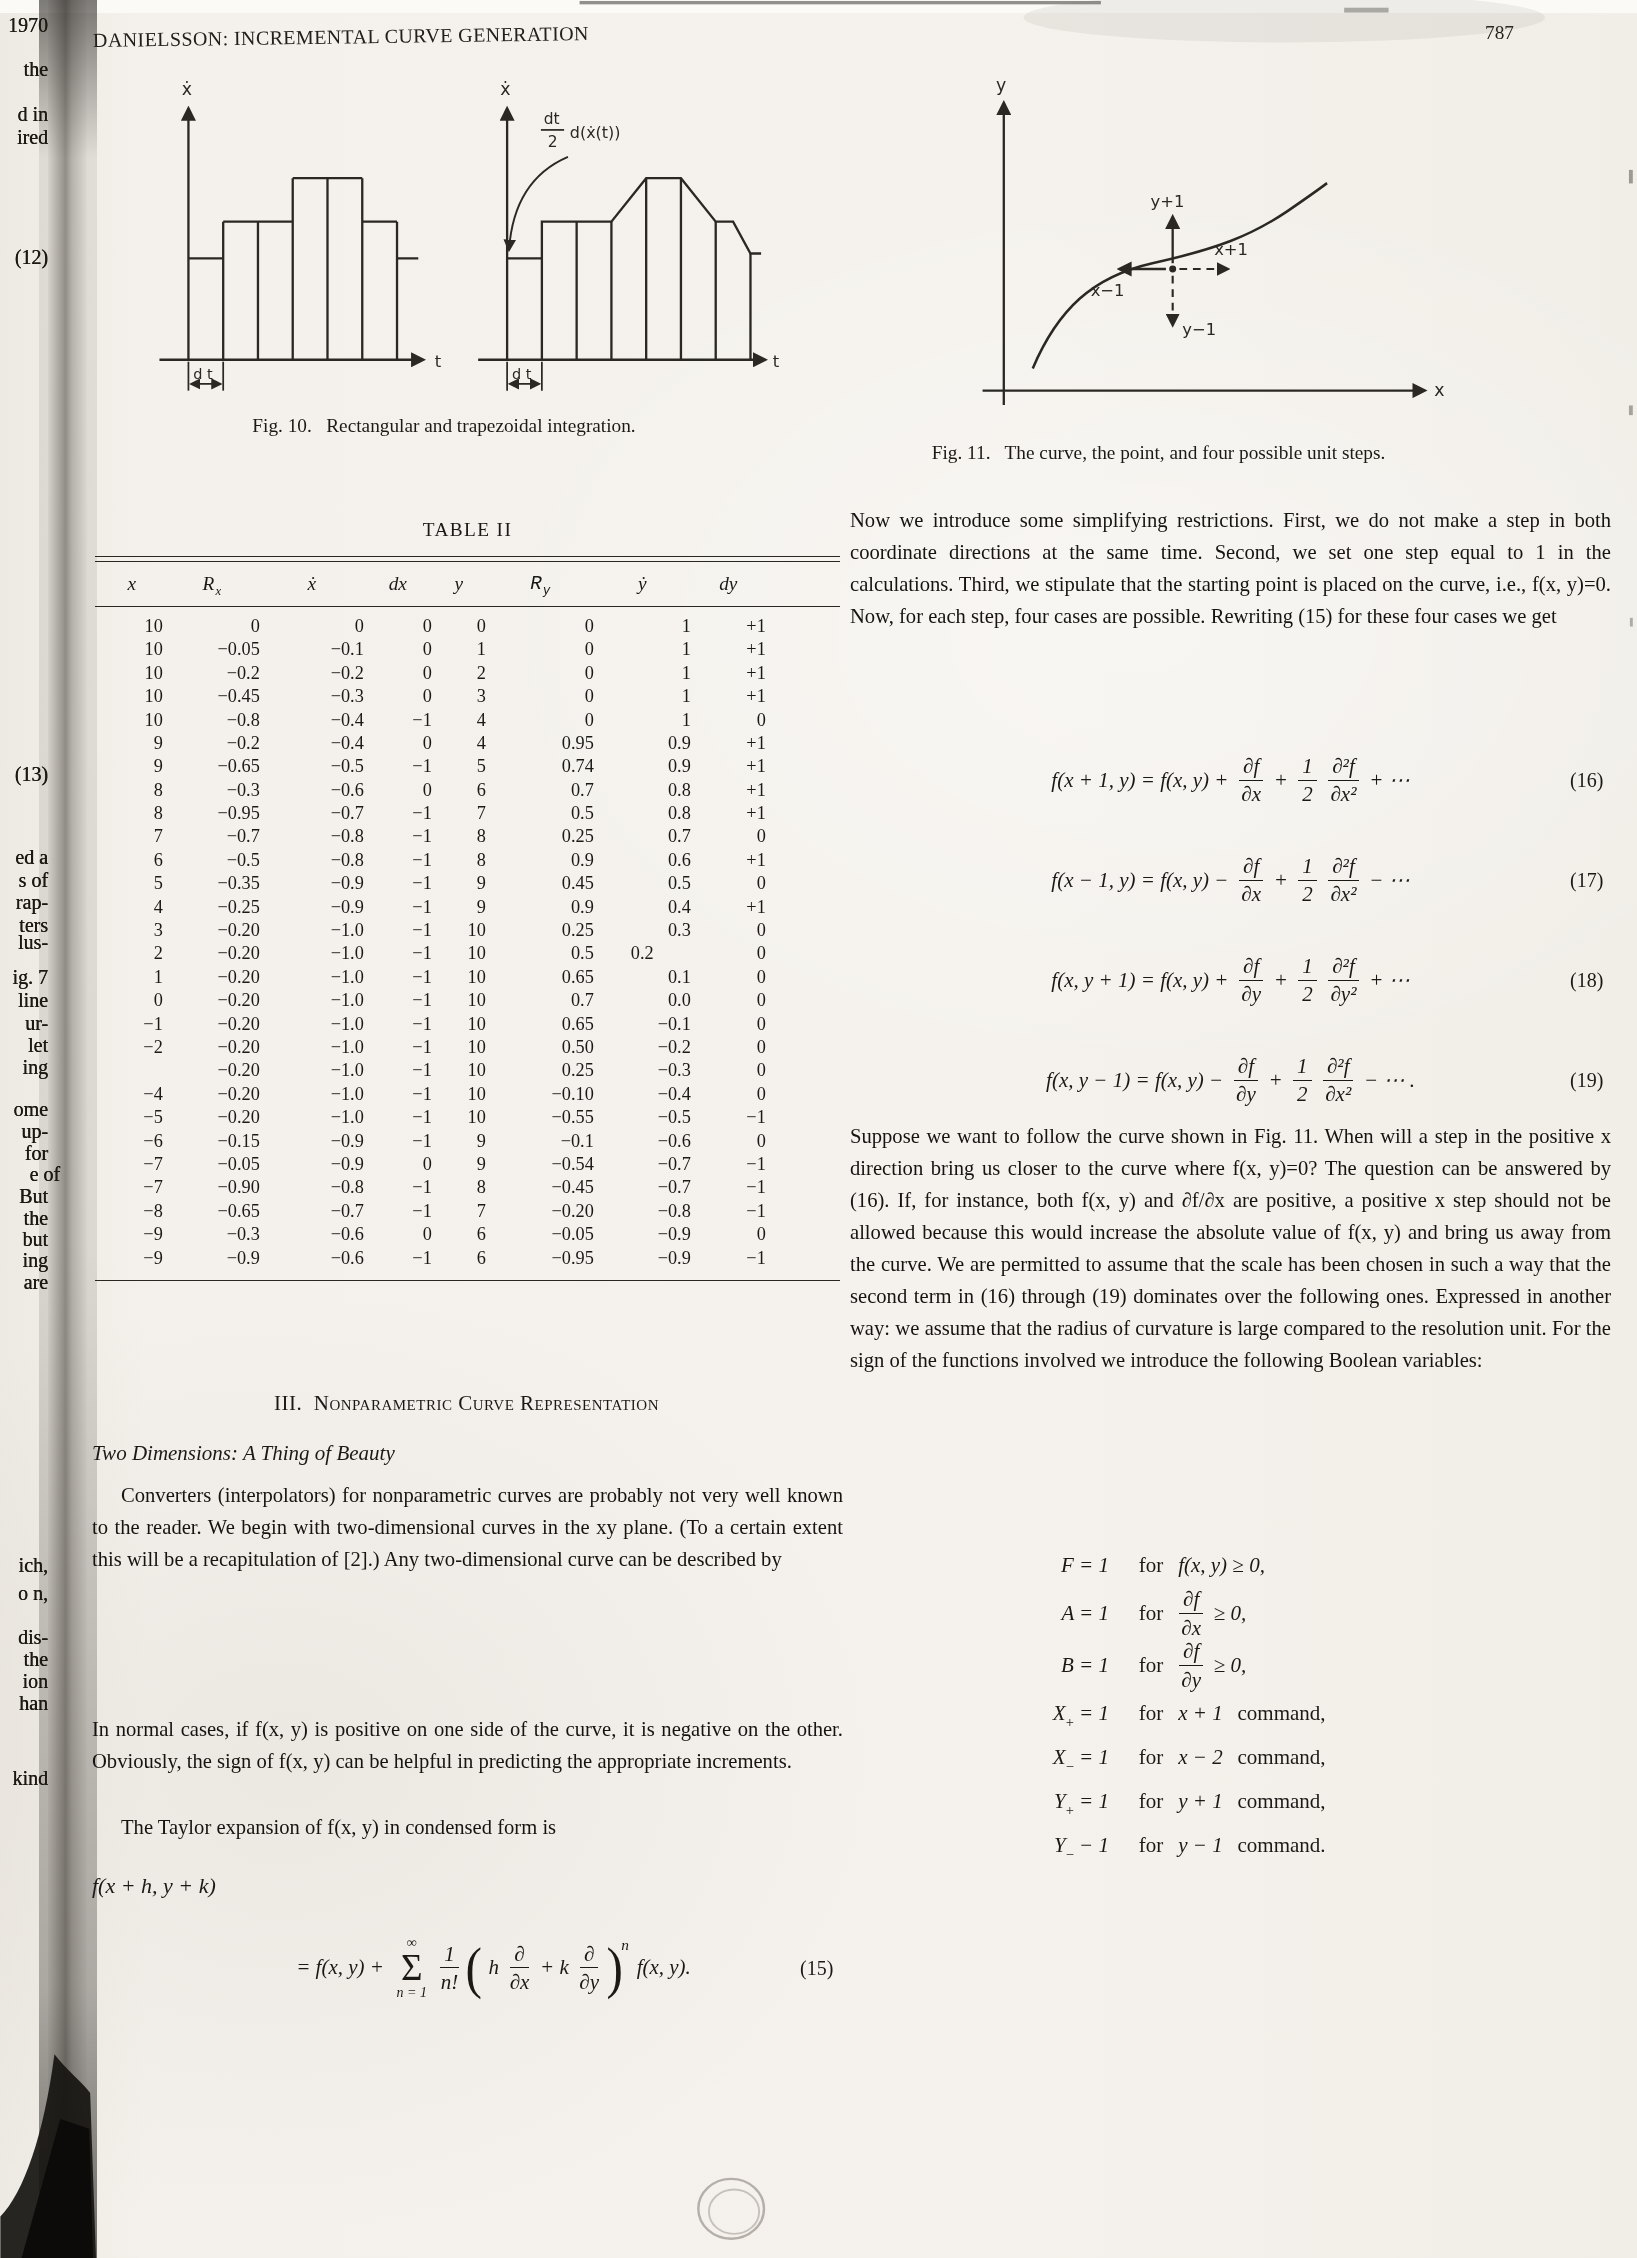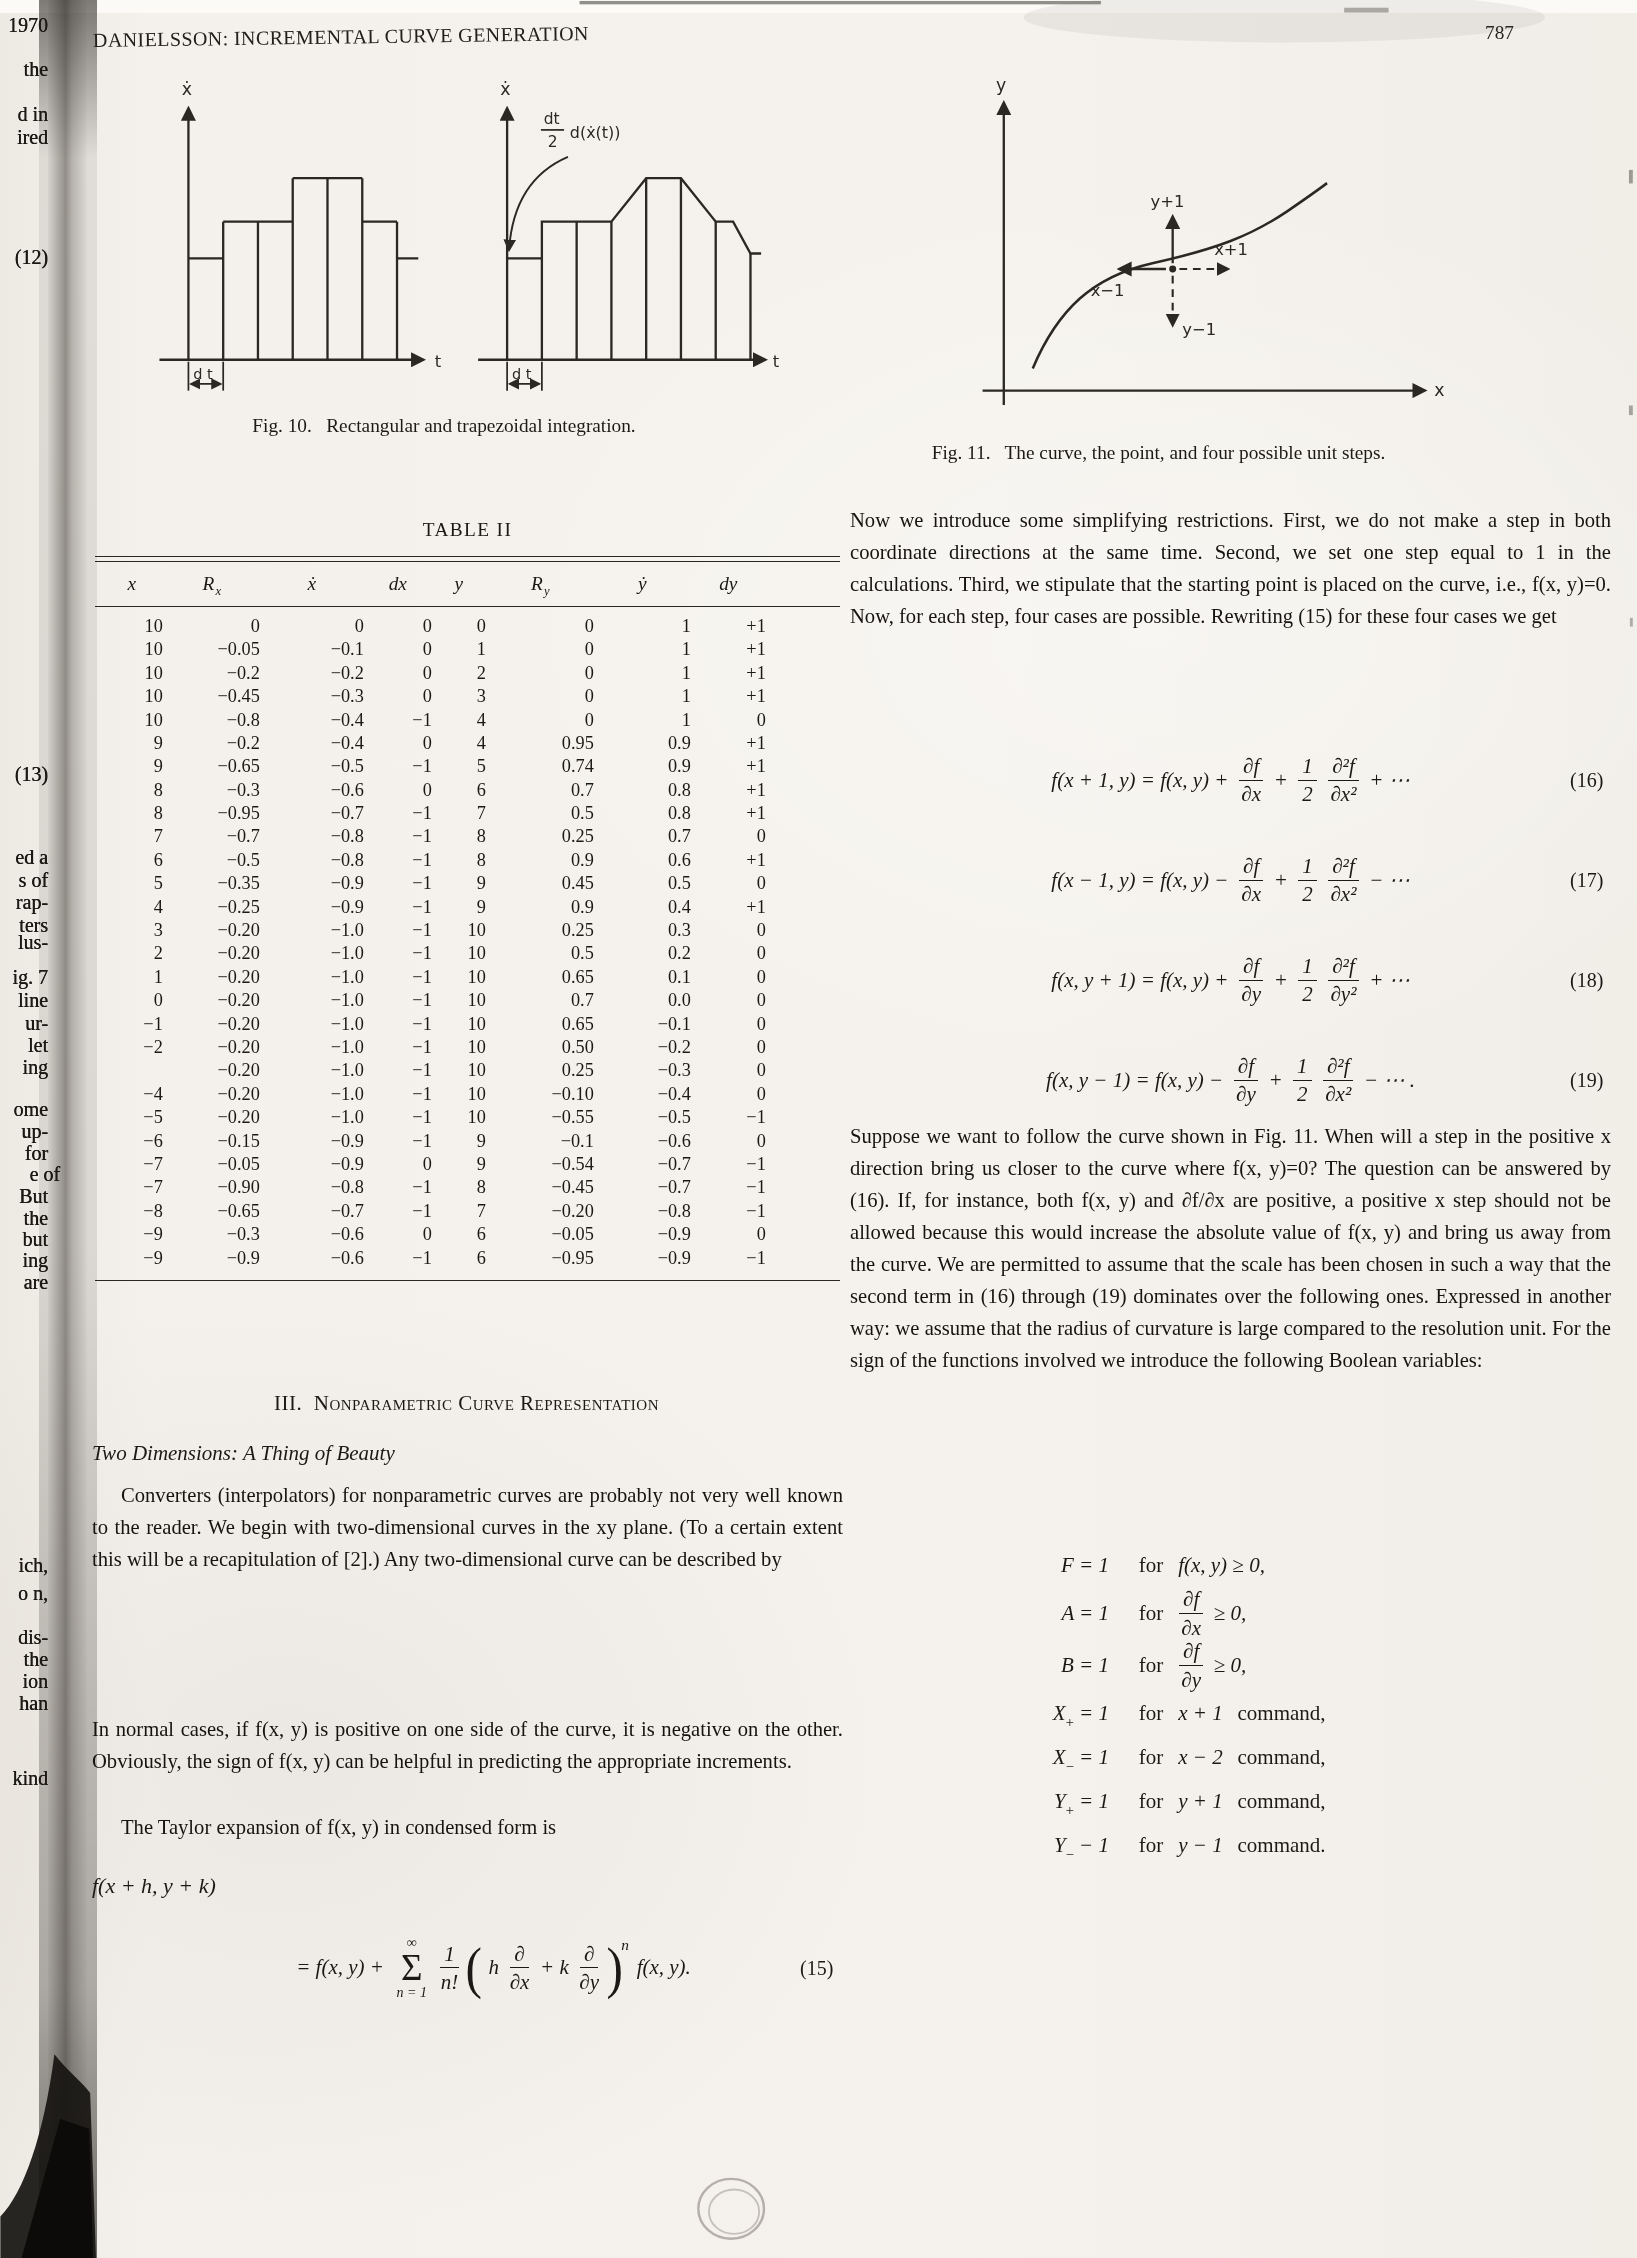--- a/index.html
+++ b/index.html
@@ -192,21 +192,21 @@
 
   <div id="table2">
     <div class="t2-title">TABLE II</div>
     <div class="t2-dblrule"></div>
     <div class="t2-head" id="t2-head">
         <div class="t2-hcell" style="width: 62px;"><span>x</span></div>
         <div class="t2-hcell" style="width: 97px;"><span>R</span><span class="hsub">x</span></div>
         <div class="t2-hcell" style="width: 104px;"><span>ẋ</span></div>
         <div class="t2-hcell" style="width: 68px;"><span>dx</span></div>
         <div class="t2-hcell" style="width: 54px;"><span>y</span></div>
-        <div class="t2-hcell" style="width: 108px;"><span>R</span><span class="hsub">y</span></div>
+        <div class="t2-hcell" style="width: 108px; font-family: Liberation Mono, monospace;"><span>R</span><span class="hsub">y</span></div>
         <div class="t2-hcell" style="width: 97px;"><span>ẏ</span></div>
         <div class="t2-hcell" style="width: 75px;"><span>dy</span></div>
       </div>
     <div class="t2-rule"></div>
     <div class="t2-body" id="t2-body">
         <div class="t2-row">
           <div class="t2-cell" style="width: 62px;">10</div>
           <div class="t2-cell" style="width: 97px;">0</div>
           <div class="t2-cell" style="width: 104px;">0</div>
           <div class="t2-cell" style="width: 68px;">0</div>
@@ -345,21 +345,21 @@
           <div class="t2-cell" style="width: 97px;">0.3</div>
           <div class="t2-cell" style="width: 75px;">0</div>
         </div>
         <div class="t2-row">
           <div class="t2-cell" style="width: 62px;">2</div>
           <div class="t2-cell" style="width: 97px;">−0.20</div>
           <div class="t2-cell" style="width: 104px;">−1.0</div>
           <div class="t2-cell" style="width: 68px;">−1</div>
           <div class="t2-cell" style="width: 54px;">10</div>
           <div class="t2-cell" style="width: 108px;">0.5</div>
-          <div class="t2-cell" style="width: 97px;">0.2</div>
+          <div class="t2-cell" style="width: 97px; text-align: center;">0.2</div>
           <div class="t2-cell" style="width: 75px;">0</div>
         </div>
         <div class="t2-row">
           <div class="t2-cell" style="width: 62px;">1</div>
           <div class="t2-cell" style="width: 97px;">−0.20</div>
           <div class="t2-cell" style="width: 104px;">−1.0</div>
           <div class="t2-cell" style="width: 68px;">−1</div>
           <div class="t2-cell" style="width: 54px;">10</div>
           <div class="t2-cell" style="width: 108px;">0.65</div>
           <div class="t2-cell" style="width: 97px;">0.1</div>

